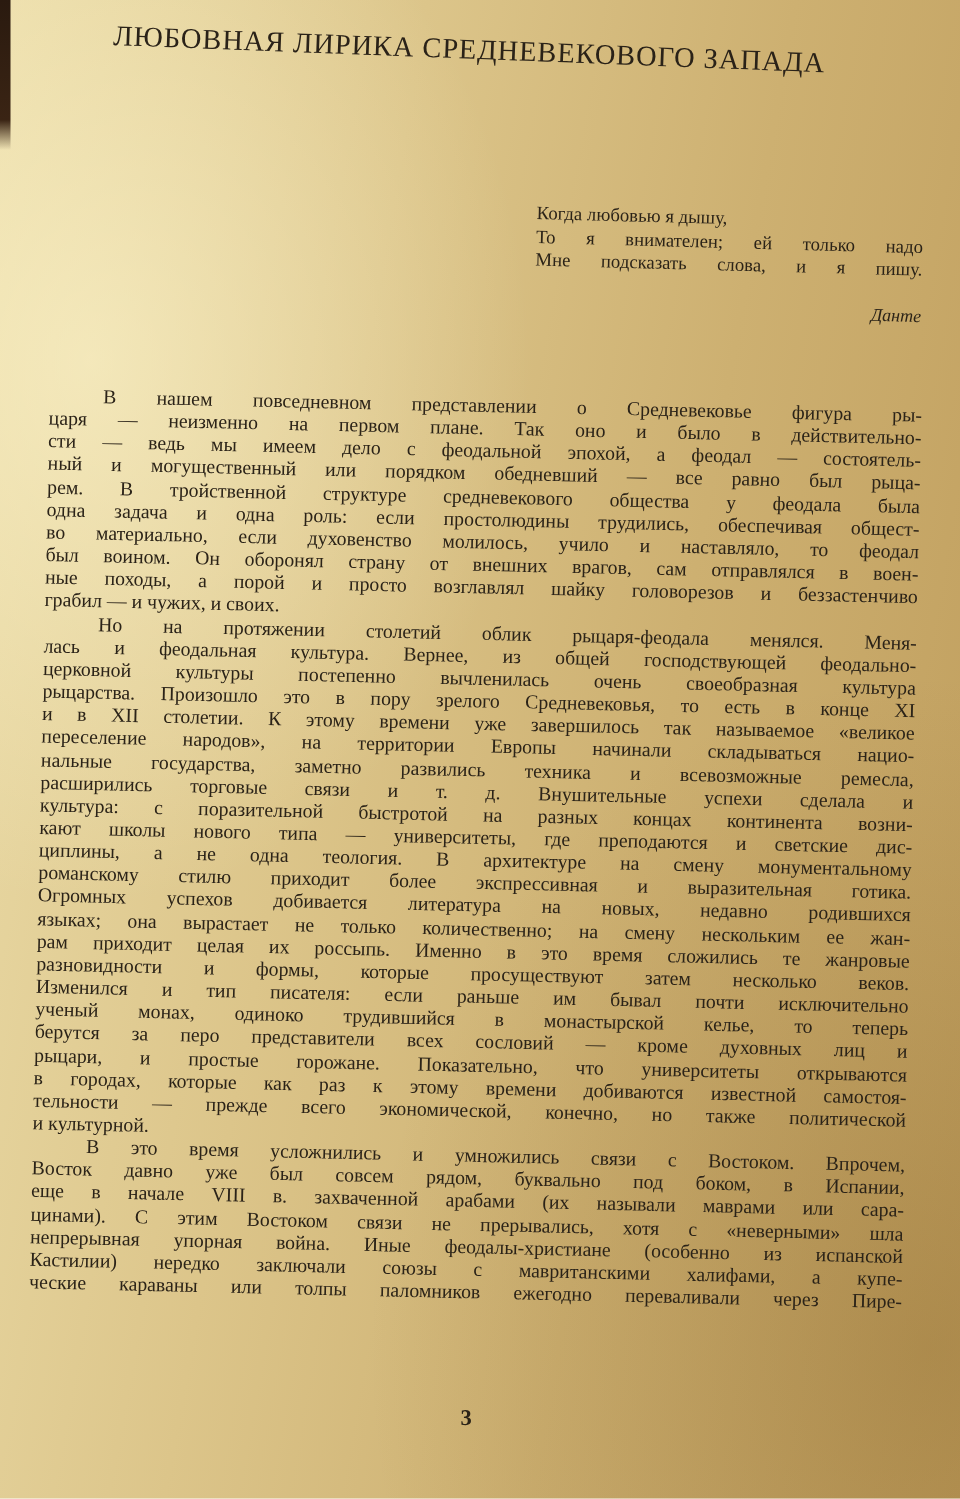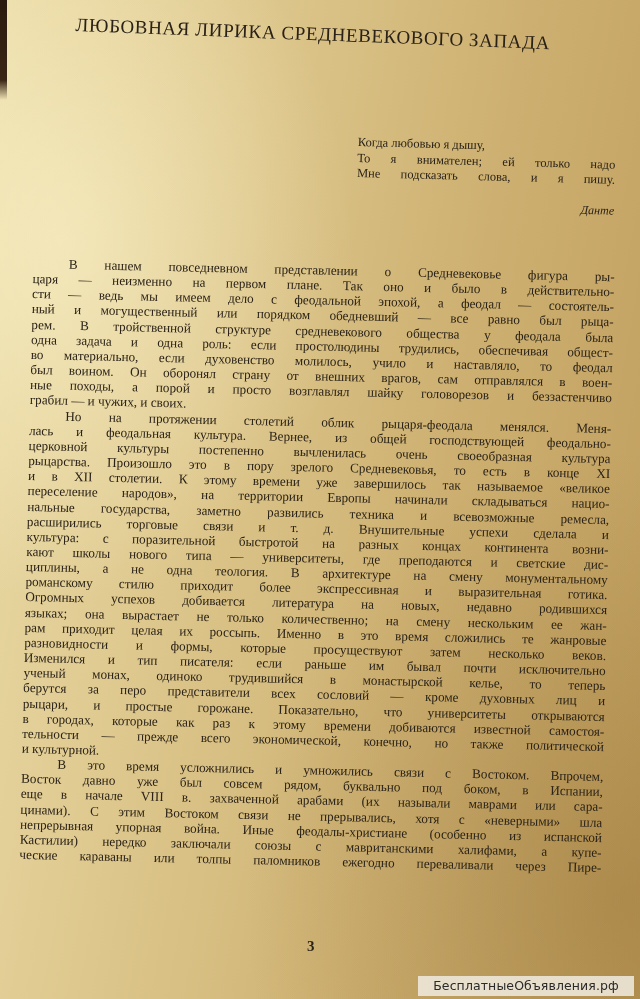--- a/index.html
+++ b/index.html
@@ -168,15 +168,14 @@
     <span class="line">Восток давно уже был совсем рядом, буквально под боком, в Испании,</span>
     <span class="line">еще в начале VIII в. захваченной арабами (их называли маврами или сара-</span>
     <span class="line">цинами). С этим Востоком связи не прерывались, хотя с «неверными» шла</span>
     <span class="line">непрерывная упорная война. Иные феодалы-христиане (особенно из испанской</span>
     <span class="line">Кастилии) нередко заключали союзы с мавританскими халифами, а купе-</span>
     <span class="line">ческие караваны или толпы паломников ежегодно переваливали через Пире-</span>
   </div>
 
   <div class="page-number">3</div>
 
-  <div class="watermark">БесплатныеОбъявления.рф</div>
 
 </div>
 
 </body></html>

